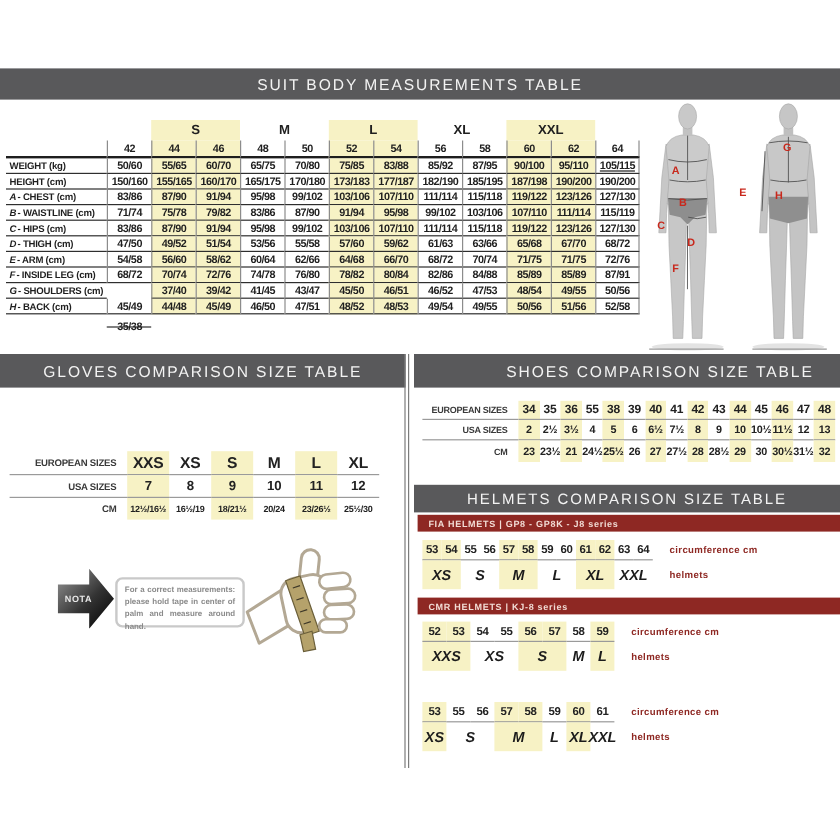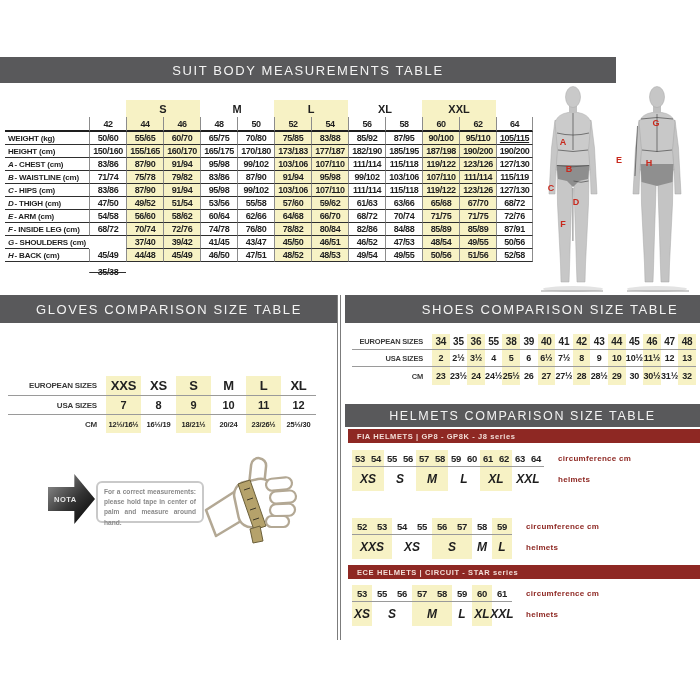--- a/index.html
+++ b/index.html
@@ -51,21 +51,21 @@
     color:#e8e8e8;font-size:7.5px;font-weight:bold;letter-spacing:.5px;text-align:right;}
   #nota-box{left:96px;top:481px;width:92px;height:30px;border:2px solid #c9c9c9;border-radius:6px;
     padding:4px 6px;font-size:6.6px;line-height:1.55;color:#8a8a8a;text-align:justify;font-weight:bold;}
   
   #v-divider{left:337px;top:295px;width:4px;height:345px;
     border-left:1.5px solid #7c7c7c;border-right:1.5px solid #7c7c7c;box-sizing:border-box;}
 </style>
 </head>
 <body>
 
-<div class="abs bar-dark" style="left:0;top:57px;width:616px;height:26px">
+<div class="abs bar-dark" style="left:0;top:57px;width:700px;height:26px">
   <span>SUIT BODY MEASUREMENTS TABLE</span>
 </div>
 
 <div id="suit-grid" class="abs" style="grid-template-columns: 84px repeat(12, 37px); grid-template-rows: 17px 15px repeat(10, 13px);">
     <div class="s-cell" style="grid-area: 1 / 1;"></div>
     <div class="s-cell" style="grid-area: 1 / 2;"></div>
     <div class="s-cell s-group yellow" style="grid-area: 1 / 3 / auto / span 2;">S</div>
     <div class="s-cell s-group" style="grid-area: 1 / 5 / auto / span 2;">M</div>
     <div class="s-cell s-group yellow" style="grid-area: 1 / 7 / auto / span 2;">L</div>
     <div class="s-cell s-group" style="grid-area: 1 / 9 / auto / span 2;">XL</div>
@@ -355,21 +355,21 @@
     <div class="rt-cell sh-r1 underline yellow">8</div>
     <div class="rt-cell sh-r1 underline">9</div>
     <div class="rt-cell sh-r1 underline yellow">10</div>
     <div class="rt-cell sh-r1 underline">10½</div>
     <div class="rt-cell sh-r1 underline yellow">11½</div>
     <div class="rt-cell sh-r1 underline">12</div>
     <div class="rt-cell sh-r1 underline yellow">13</div>
     <div class="rt-label sh-lab">CM</div>
     <div class="rt-cell sh-r2 yellow">23</div>
     <div class="rt-cell sh-r2">23½</div>
-    <div class="rt-cell sh-r2 yellow">24</div>
+    <div class="rt-cell sh-r2 yellow">21</div>
     <div class="rt-cell sh-r2">24½</div>
     <div class="rt-cell sh-r2 yellow">25½</div>
     <div class="rt-cell sh-r2">26</div>
     <div class="rt-cell sh-r2 yellow">27</div>
     <div class="rt-cell sh-r2">27½</div>
     <div class="rt-cell sh-r2 yellow">28</div>
     <div class="rt-cell sh-r2">28½</div>
     <div class="rt-cell sh-r2 yellow">29</div>
     <div class="rt-cell sh-r2">30</div>
     <div class="rt-cell sh-r2 yellow">30½</div>
@@ -397,38 +397,38 @@
       <div class="h-num" style="grid-area: 1 / 12;">64</div>
       <div class="h-sidelabel" style="grid-area: 1 / 14;">circumference cm</div>
       <div class="h-size yellow" style="grid-area: 2 / 1 / auto / span 2;">XS</div>
       <div class="h-size" style="grid-area: 2 / 3 / auto / span 2;">S</div>
       <div class="h-size yellow" style="grid-area: 2 / 5 / auto / span 2;">M</div>
       <div class="h-size" style="grid-area: 2 / 7 / auto / span 2;">L</div>
       <div class="h-size yellow" style="grid-area: 2 / 9 / auto / span 2;">XL</div>
       <div class="h-size" style="grid-area: 2 / 11 / auto / span 2;">XXL</div>
       <div class="h-sidelabel" style="grid-area: 2 / 14;">helmets</div>
     </div>
+    <div class="abs bar-red" style="left: 348px; top: 498px; width: 352px; height: 14px;">CMR HELMETS  |  KJ-8 series</div>
     <div class="h-grid" style="left: 352px; top: 518px; grid-template-columns: repeat(8, 20px) 14px 150px; grid-template-rows: 17px 24px;">
       <div class="h-num yellow" style="grid-area: 1 / 1;">52</div>
       <div class="h-num yellow" style="grid-area: 1 / 2;">53</div>
       <div class="h-num" style="grid-area: 1 / 3;">54</div>
       <div class="h-num" style="grid-area: 1 / 4;">55</div>
       <div class="h-num yellow" style="grid-area: 1 / 5;">56</div>
       <div class="h-num yellow" style="grid-area: 1 / 6;">57</div>
       <div class="h-num" style="grid-area: 1 / 7;">58</div>
       <div class="h-num yellow" style="grid-area: 1 / 8;">59</div>
       <div class="h-sidelabel" style="grid-area: 1 / 10;">circumference cm</div>
       <div class="h-size yellow" style="grid-area: 2 / 1 / auto / span 2;">XXS</div>
       <div class="h-size" style="grid-area: 2 / 3 / auto / span 2;">XS</div>
       <div class="h-size yellow" style="grid-area: 2 / 5 / auto / span 2;">S</div>
       <div class="h-size" style="grid-area: 2 / 7 / auto / span 1;">M</div>
       <div class="h-size yellow" style="grid-area: 2 / 8 / auto / span 1;">L</div>
       <div class="h-sidelabel" style="grid-area: 2 / 10;">helmets</div>
     </div>
-    <div class="abs bar-red" style="left: 348px; top: 565px; width: 352px; height: 14px;">ECE HELMETS  |  CIRCUIT - STAR series</div>
     <div class="h-grid" style="left: 352px; top: 585px; grid-template-columns: repeat(8, 20px) 14px 150px; grid-template-rows: 17px 24px;">
       <div class="h-num yellow" style="grid-area: 1 / 1;">53</div>
       <div class="h-num" style="grid-area: 1 / 2;">55</div>
       <div class="h-num" style="grid-area: 1 / 3;">56</div>
       <div class="h-num yellow" style="grid-area: 1 / 4;">57</div>
       <div class="h-num yellow" style="grid-area: 1 / 5;">58</div>
       <div class="h-num" style="grid-area: 1 / 6;">59</div>
       <div class="h-num yellow" style="grid-area: 1 / 7;">60</div>
       <div class="h-num" style="grid-area: 1 / 8;">61</div>
       <div class="h-sidelabel" style="grid-area: 1 / 10;">circumference cm</div>

